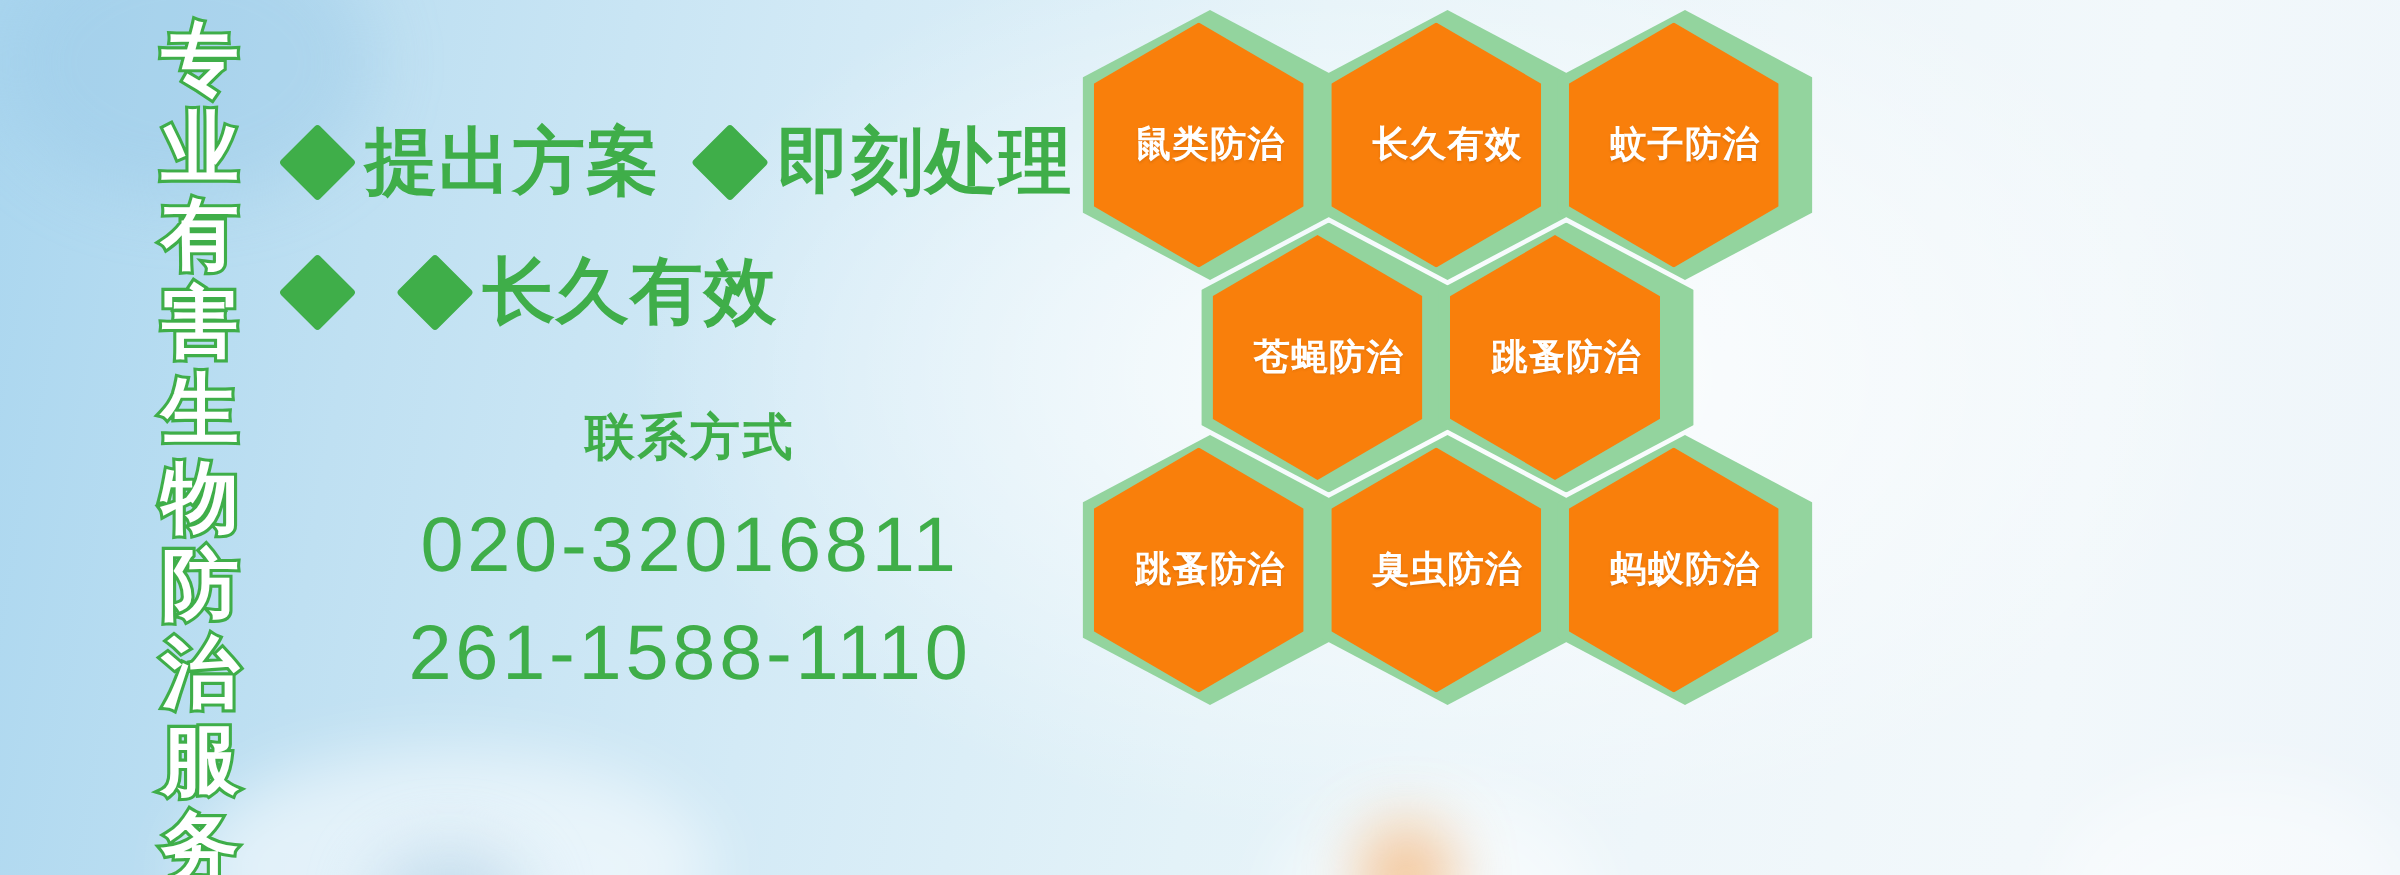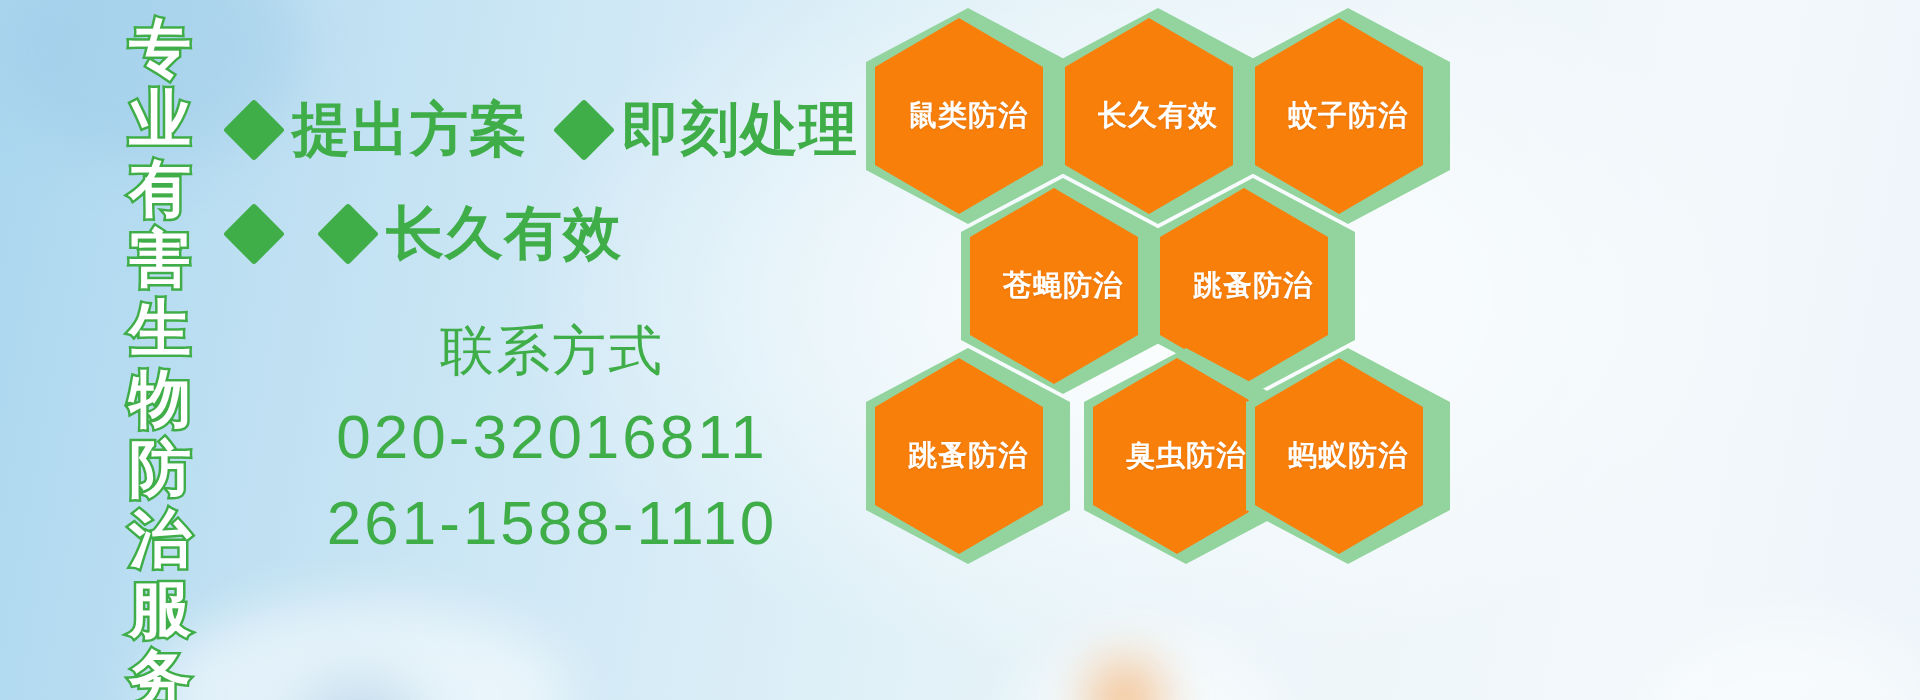--- a/index.html
+++ b/index.html
@@ -49,21 +49,21 @@
     border-radius:3px;
   }
   .feature-label{
     font-size:58px;font-weight:700;color:#3FAE49;letter-spacing:1px;
     white-space:nowrap;
   }
 
   
   .contact{position:absolute;left:232px;top:312px;width:640px;text-align:center;}
   .contact-title{
-    font-size:54px;font-weight:400;color:#3FAE49;letter-spacing:2px;
+    font-size:40px;font-weight:700;color:#3FAE49;letter-spacing:2px;
     line-height:76px;margin-bottom:6px;
   }
   .contact-phone{
     font-size:62px;font-weight:400;color:#3FAE49;letter-spacing:3px;
     line-height:86px;white-space:nowrap;
   }
 
   
   .honeycomb{position:absolute;left:860px;top:0px;width:620px;height:570px;}
   .hex{
@@ -161,21 +161,21 @@
     <div class="hex" style="left:291px;top:178px;">
       <div class="hex-inner"></div>
       <span class="hex-label">跳蚤防治</span>
     </div>
 
     <div class="hex" style="left:6px;top:348px;">
       <div class="hex-inner"></div>
       <span class="hex-label">跳蚤防治</span>
     </div>
 
-    <div class="hex" style="left:196px;top:348px;margin-left:28px;">
+    <div class="hex" style="left:196px;top:348px;">
       <div class="hex-inner"></div>
       <span class="hex-label">臭虫防治</span>
     </div>
 
     <div class="hex" style="left:386px;top:348px;">
       <div class="hex-inner"></div>
       <span class="hex-label">蚂蚁防治</span>
     </div>
 
   </div>

